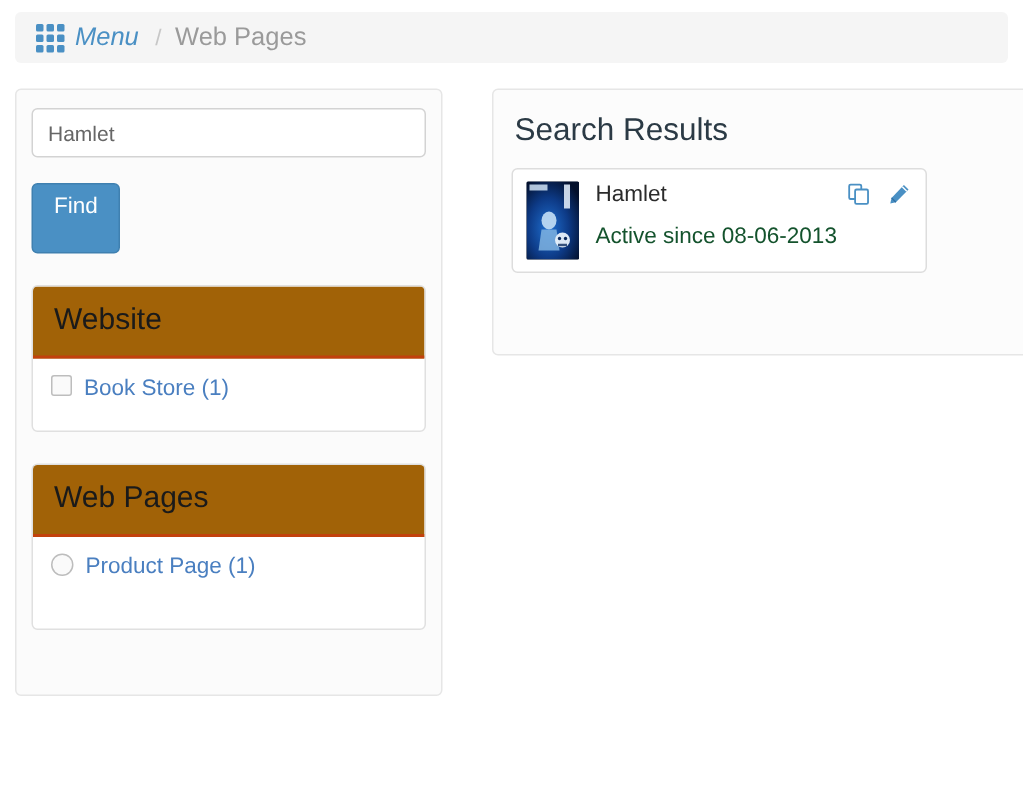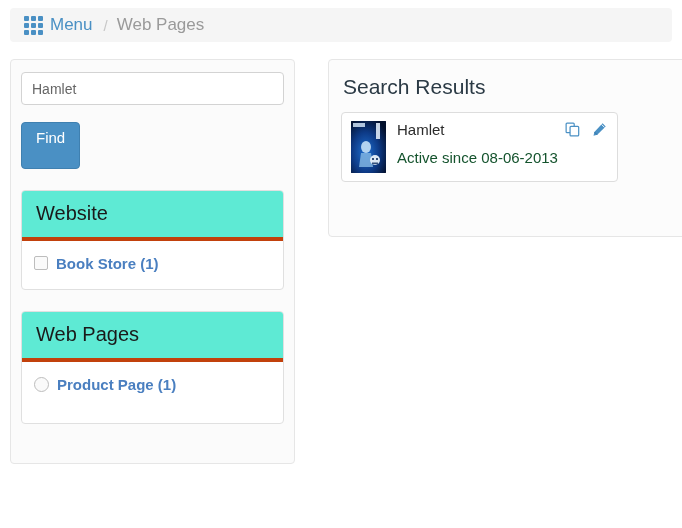--- a/index.html
+++ b/index.html
@@ -41,21 +41,21 @@
     gap: 2px;
     margin-right: 7px;
   }
   .grid-icon i {
     display: block;
     width: 5px;
     height: 5px;
     background: #4a90c4;
     border-radius: 1px;
   }
-  .menu-label { color: #4a90c4; font-size: 17px; }
+  .menu-label { color: #4a90c4; font-size: 17px; font-style: italic; }
   .crumb-sep {
     color: #c7c7c7;
     font-size: 15px;
     margin: 0 9px 0 11px;
   }
   .crumb-current { color: #9a9a9a; font-size: 17px; }
 
   
   .sidebar {
     position: absolute;
@@ -99,32 +99,30 @@
   }
 
   .facet-panel {
     margin-top: 21px;
     background: #ffffff;
     border: 1px solid #e0e0e0;
     border-radius: 4px;
     overflow: hidden;
   }
   .facet-head {
-    background: #5eead4;
-    border-bottom: 4px solid #c2410c;
+    background: #a16207;
+    border-bottom: 2px solid #c2410c;
     padding: 11px 14px 12px 14px;
     font-size: 20px;
     color: #1a1a1a;
   }
   .facet-body { padding: 11px 12px 15px 12px; }
   .facet-row {
     display: flex;
-    align-items: center;
     min-height: 22px;
-    font-weight: bold;
   }
   .cb {
     width: 12px; height: 12px;
     border: 1px solid #bdbdbd;
     background: #fafafa;
     border-radius: 2px;
     margin-right: 8px;
     flex: none;
     cursor: pointer;
   }

